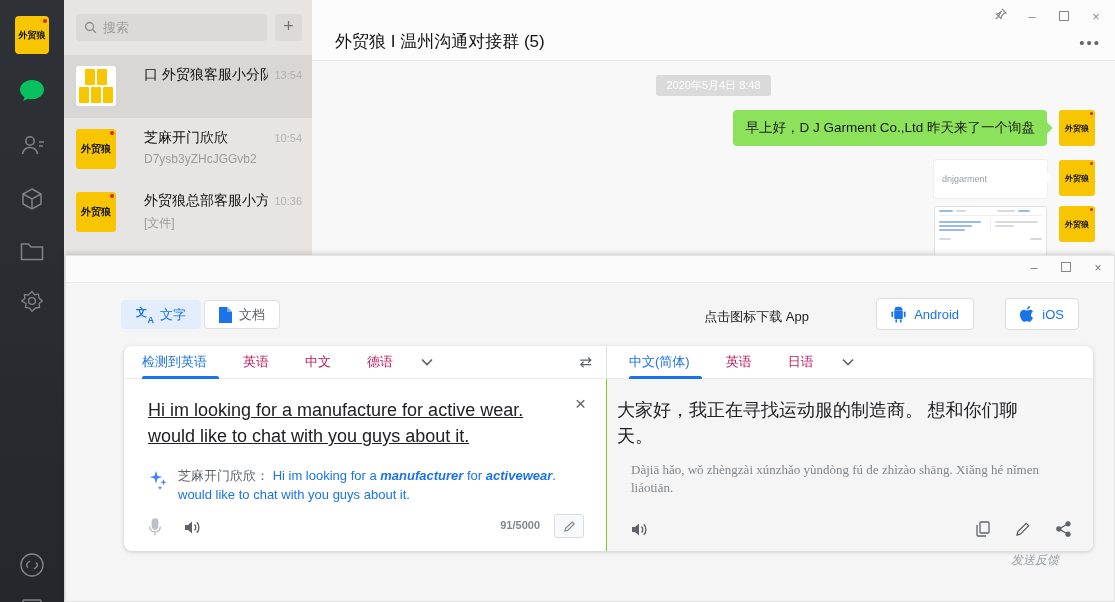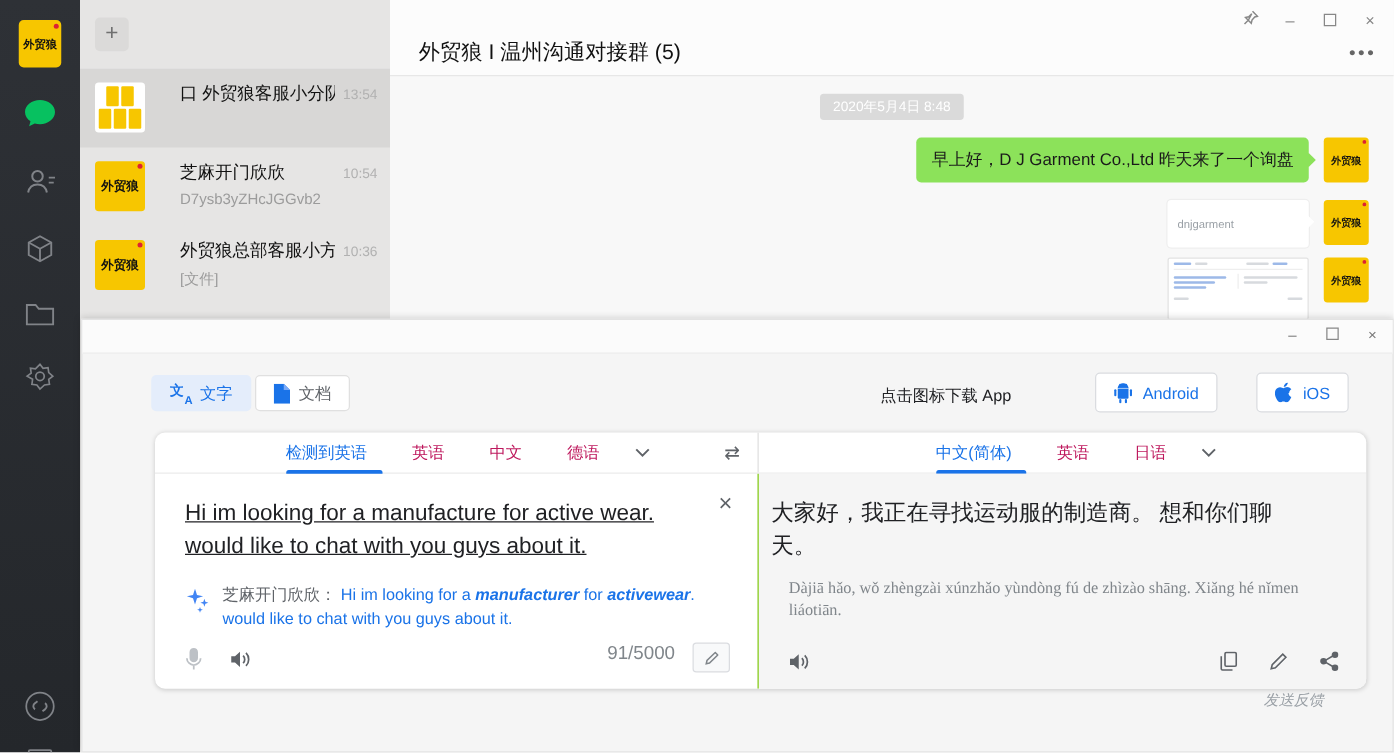--- a/index.html
+++ b/index.html
@@ -109,21 +109,21 @@
   .store-btn { position:absolute; top:15px; height:32px; background:#fff;
     border:1px solid #dadce0; border-radius:4px; display:flex; align-items:center;
     gap:8px; font-size:13px; color:#1a73e8; padding:0 14px; cursor:pointer; }
   .btn-android { right:140px; }
   .btn-ios { right:35px; }
 
   .card { position:absolute; left:58px; top:90px; width:969px; height:205px;
     background:#fff; border-radius:8px; box-shadow:0 1px 4px rgba(0,0,0,0.18);
     overflow:hidden; }
   .tabs-row { height:33px; display:flex; border-bottom:1px solid #ebebeb; }
-  .tabs-half { position:relative; display:flex; align-items:center;justify-content:center; }
+  .tabs-half { position:relative; display:flex; align-items:center; }
   .tabs-src { width:482px; padding-left:18px; }
   .tabs-tgt { width:487px; border-left:1px solid #e0e0e0; padding-left:22px; }
   .tab { position:relative; font-size:13px; color:#be185d; height:33px;
     display:flex; align-items:center; padding:0 18px; cursor:pointer; white-space:nowrap; }
   .tab.active { color:#1a73e8; }
   .tab.active:after { content:""; position:absolute; left:6px; right:6px;
     bottom:0; height:3px; background:#1a73e8; border-radius:2px 2px 0 0; }
   .tab.first { padding-left:0; }
   .tab.first.active:after { left:0; }
   .chev { margin-left:10px; cursor:pointer; display:flex; }
@@ -140,21 +140,21 @@
   .suggest { position:absolute; left:24px; right:20px; top:88px; display:flex; gap:10px; }
   .sug-text { font-size:13px; line-height:1.45; color:#5f6368; }
   .sug-link { color:#1a73e8; cursor:pointer; }
   .sug-em { font-weight:bold; font-style:italic; }
   .pinyin { position:absolute; left:24px; top:82px; width:430px; font-size:13px;
     color:#80868b; line-height:1.4; }
   .foot-ic { position:absolute; bottom:14px; display:flex; align-items:center;
     gap:22px; }
   .fi-left { left:24px; }
   .fi-right { right:22px; }
-  .counter { position:absolute; right:66px; bottom:20px; font-size:15px; color:#80868b; }
+  .counter { position:absolute; right:66px; bottom:20px; font-size:11px; color:#80868b;font-weight:bold; }
   .edit-btn { position:absolute; right:22px; bottom:13px; width:30px; height:24px;
     background:#f8f9fa; border:1px solid #dadce0; border-radius:3px; display:flex;
     align-items:center; justify-content:center; cursor:pointer; }
   .feedback { position:absolute; right:55px; bottom:32px; font-size:12px;
     font-style:italic; color:#9aa0a6; cursor:pointer; }
   .icbtn { cursor:pointer; display:flex; }
 </style>
 </head>
 <body>
 
@@ -203,20 +203,29 @@
     <div class="side-ic" style="top:592px">
       <svg width="20" height="16" viewBox="0 0 20 16" fill="none" stroke="#808388" stroke-width="1.4">
           <rect x="1" y="1" width="18" height="12" rx="1"></rect>
           <path d="M6 15h8"></path>
         </svg>
     </div>
   </div>
 
   <div class="chatlist">
     <div class="search-row">
+      <div class="search-box">
+        <span style="display:flex">
+          <svg width="13" height="13" viewBox="0 0 13 13" fill="none" stroke="#8e8e8e" stroke-width="1.4">
+              <circle cx="5.5" cy="5.5" r="4"></circle>
+              <path d="M8.6 8.6l3.2 3.2"></path>
+            </svg>
+        </span>
+        <input placeholder="搜索" style="">
+      </div>
       <div class="plus-btn">+</div>
     </div>
 
     <div class="cl-item selected">
       <div class="cl-avatar group">
         <div class="grid5">
           <div class="r">
               <span class="t"></span>
               <span class="t"></span>
             </div>

